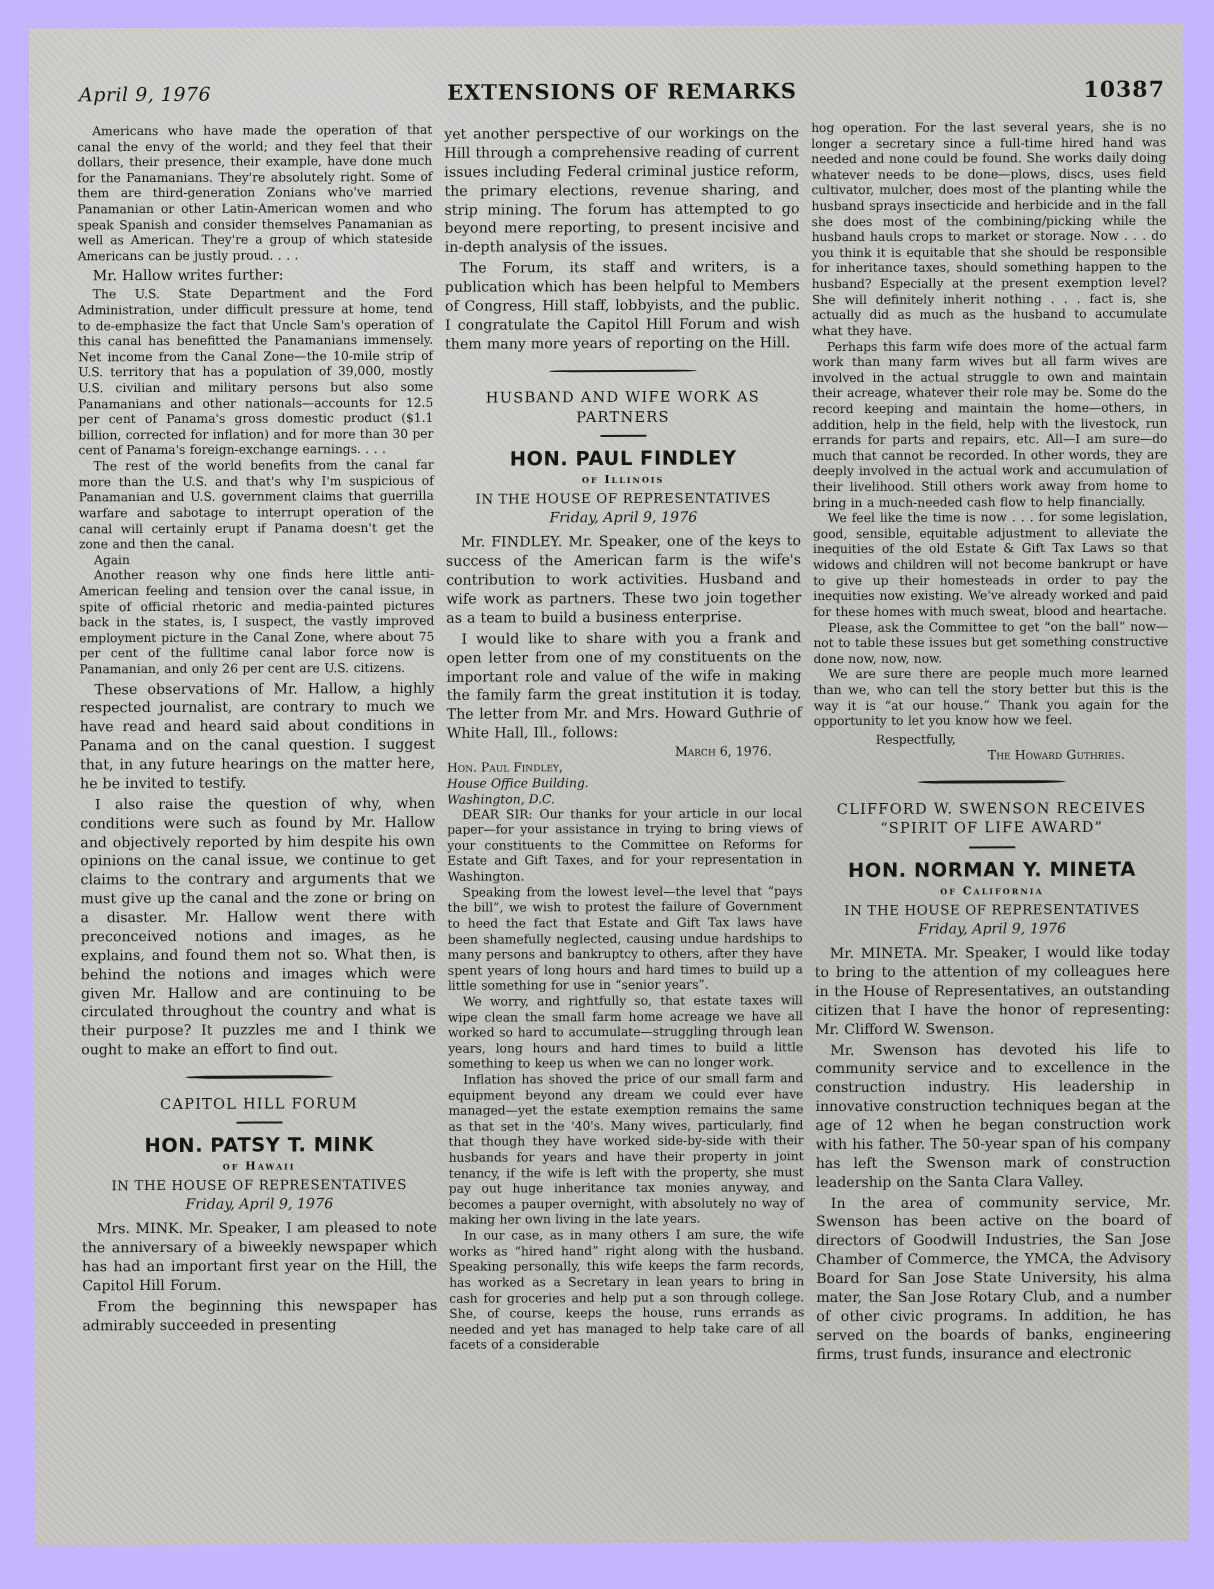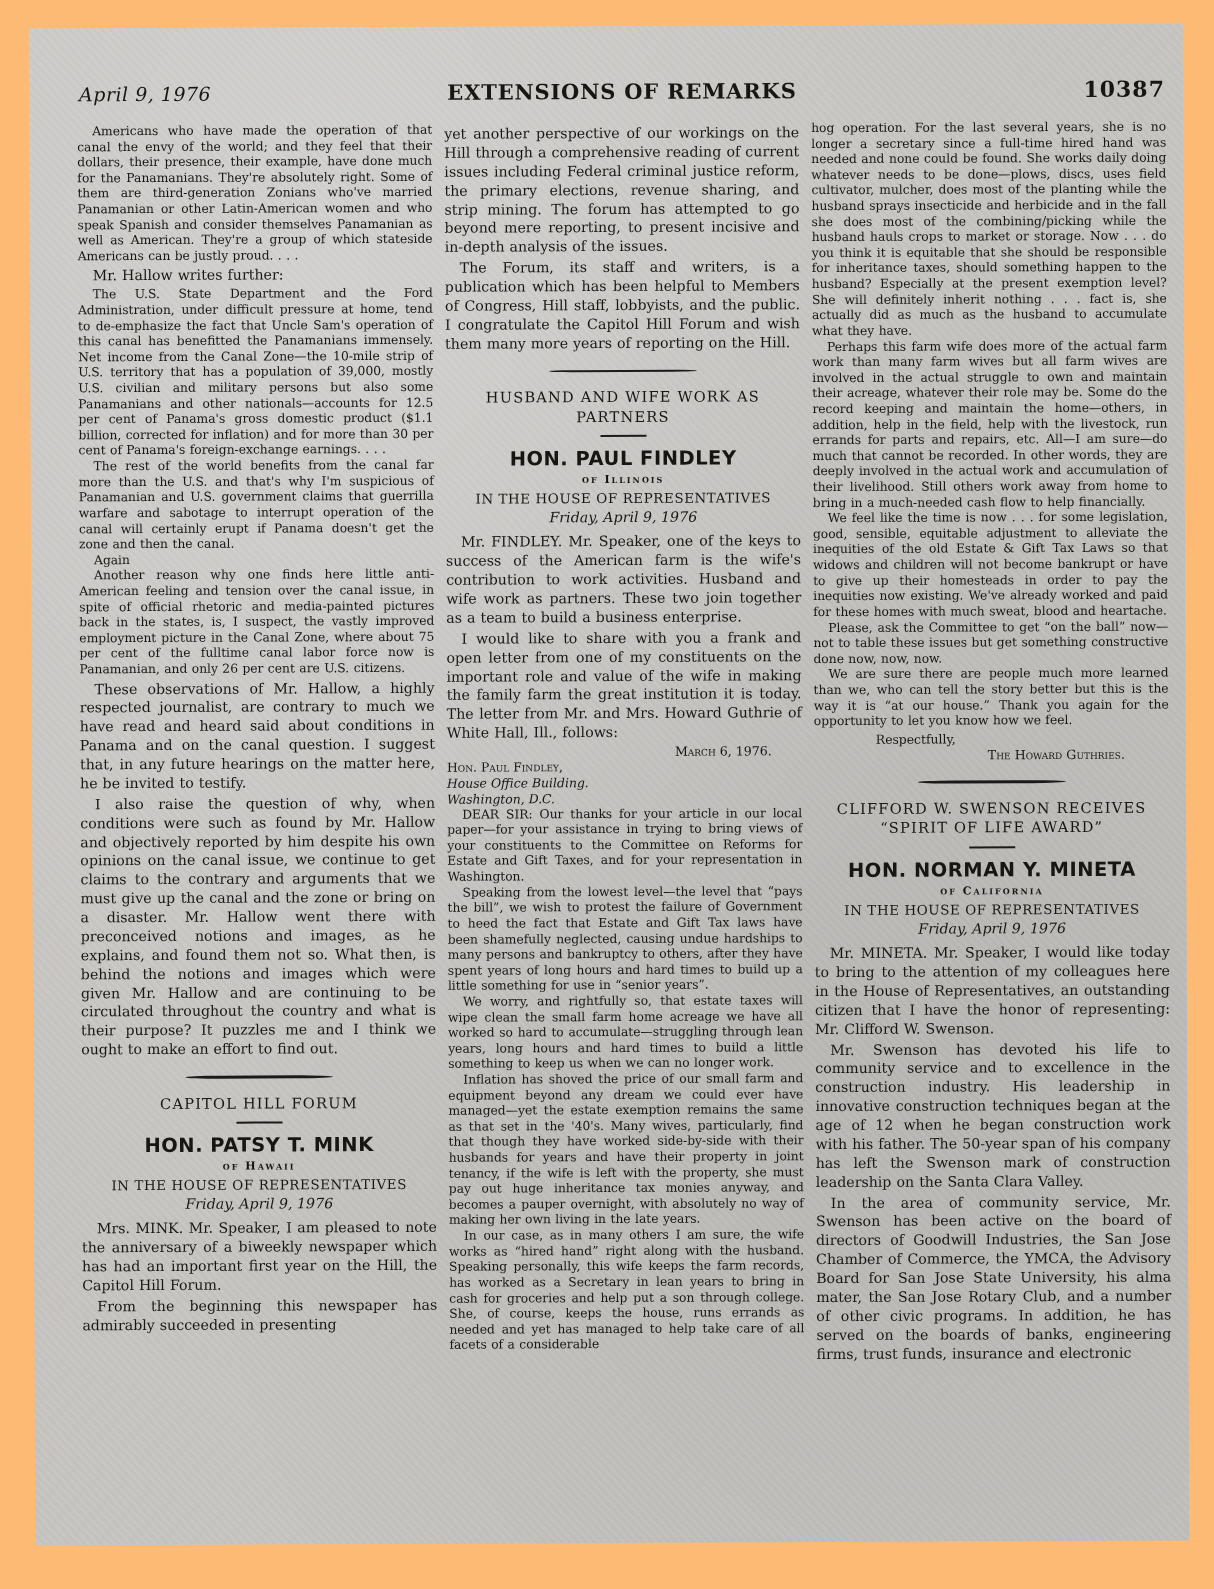--- a/index.html
+++ b/index.html
@@ -1,19 +1,19 @@
 <!DOCTYPE html>
 <html><head>
 <meta charset="utf-8">
 <style>
   html,body{margin:0;padding:0;background:#000;}
   .sheet{
     position:relative;
     width:1214px;height:1589px;
-    background:#fdba74;
+    background:#c4b5fd;
     box-sizing:border-box;
     padding:26px 28px 46px 32px;
     overflow:hidden;
     font-family:"DejaVu Serif","Liberation Serif",serif;
   }
   .paper{
     width:100%;height:100%;
     box-sizing:border-box;
     background-color:#c6c5c2;
     background-image:

